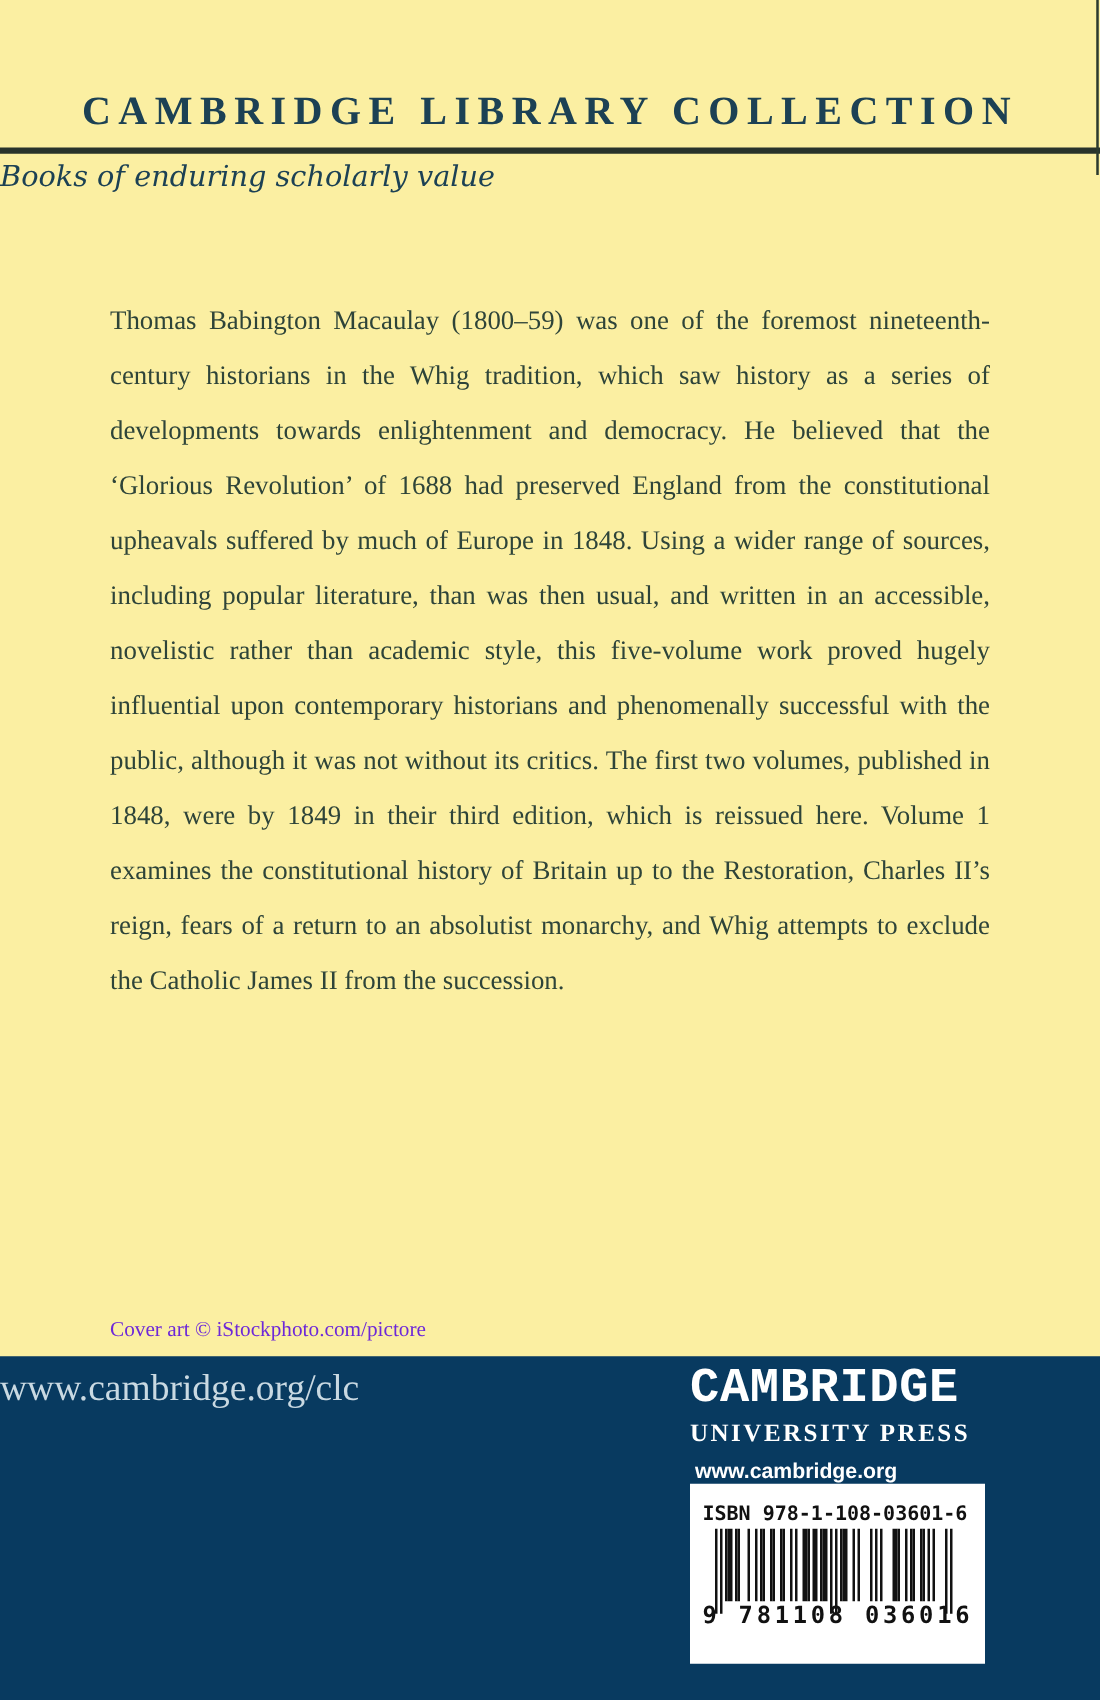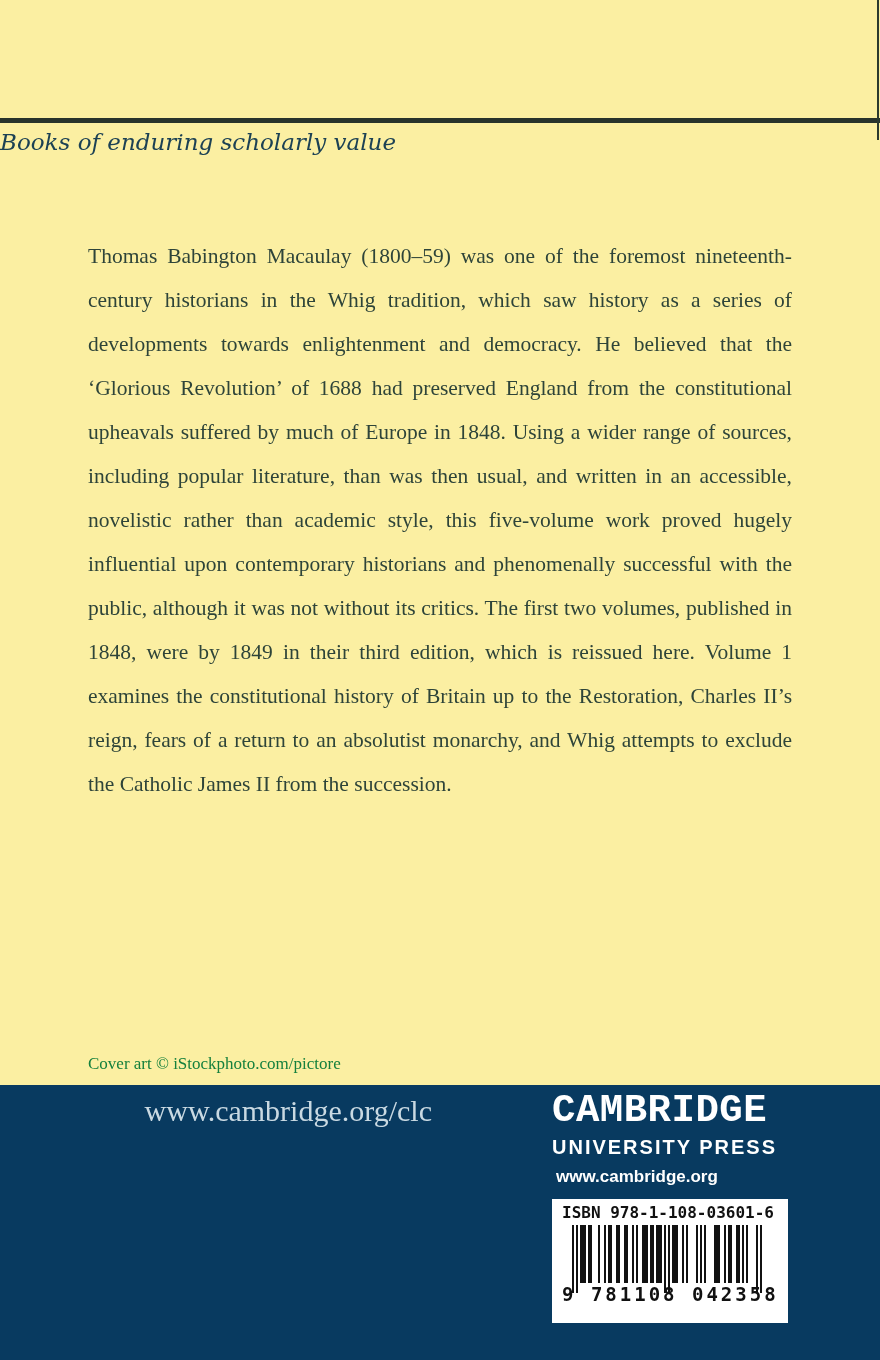--- a/index.html
+++ b/index.html
@@ -46,63 +46,62 @@
     margin: 0;
     font-size: 21.5px;
     line-height: 44px;
     text-align: justify;
     color: #2E4439;
   }
 
   .credit {
     position: absolute; top: 1054px; left: 88px;
     font-size: 17px;
-    color: #15803d;
+    color: #6d28d9;
   }
 
   .footer-band {
     position: absolute; top: 1085px; left: 0;
     width: 100%; height: 275px;
     background: #083A60;
   }
   .clc-url {
     position: absolute; top: 9px; left: 0;
     width: 432px;
-    text-align: right;
+    text-align: left;
     font-family: "Liberation Serif", serif;
     font-size: 30px;
     color: #C9D9E2;
   }
   .publisher {
     position: absolute; top: 7px; left: 552px;
     color: #FFFFFF;
   }
   .publisher-name {
     font-family: Liberation Mono, monospace;
     font-size: 39px; font-weight: 700;
     letter-spacing: 0.5px;
     line-height: 1;
   }
   .publisher-subtitle {
-    font-family: Liberation Sans, sans-serif;
+    font-family: Liberation Serif, serif;
     font-size: 20px; font-weight: 700;
     letter-spacing: 2px;
     margin-top: 5px;
   }
   .publisher-url {
     font-family: "Liberation Sans", sans-serif;
     font-size: 17px; font-weight: 700;
     margin-top: 8px;
     margin-left: 4px;
   }
   .barcode-box {
-    margin-top: 12px;
     width: 216px; height: 116px;
     background: #FFFFFF;
-    padding: 4px 10px;
+    padding: 14px 10px;
     color: #111111;
   }
   .isbn-label {
     font-family: "DejaVu Sans Mono", monospace;
     font-size: 16px; font-weight: 700;
     white-space: nowrap;
     letter-spacing: 0;
   }
   .bars {
     height: 58px;
@@ -121,20 +120,21 @@
     margin-top: 0px;
     text-align: center;
     white-space: nowrap;
   }
 </style>
 </head>
 <body>
 
 <div class="cover">
 
+  <h1 class="collection-title">CAMBRIDGE LIBRARY COLLECTION</h1>
 
   <div class="header-rule"></div>
   <div class="edge-line"></div>
 
   <div class="tagline">Books of enduring scholarly value</div>
 
   <p class="blurb">Thomas Babington Macaulay (1800–59) was one of the foremost nineteenth-century historians in the Whig tradition, which saw history as a series of developments towards enlightenment and democracy. He believed that the ‘Glorious Revolution’ of 1688 had preserved England from the constitutional upheavals suffered by much of Europe in 1848. Using a wider range of sources, including popular literature, than was then usual, and written in an accessible, novelistic rather than academic style, this five-volume work proved hugely influential upon contemporary historians and phenomenally successful with the public, although it was not without its critics. The first two volumes, published in 1848, were by 1849 in their third edition, which is reissued here. Volume 1 examines the constitutional history of Britain up to the Restoration, Charles II’s reign, fears of a return to an absolutist monarchy, and Whig attempts to exclude the Catholic James II from the succession.</p>
 
   <div class="credit">Cover art © iStockphoto.com/pictore</div>
 
@@ -239,18 +239,18 @@
             <div class="m"></div>
             <div class="m b"></div>
             <div class="m"></div>
             <div class="m"></div>
             <div class="m"></div>
             <div class="m"></div>
             <div class="m b tall"></div>
             <div class="m"></div>
             <div class="m b tall"></div>
           </div>
-        <div class="ean-number">9 781108 042358</div>
+        <div class="ean-number">9 781108 036016</div>
       </div>
     </div>
 
   </div>
 </div>
 
 </body></html>

